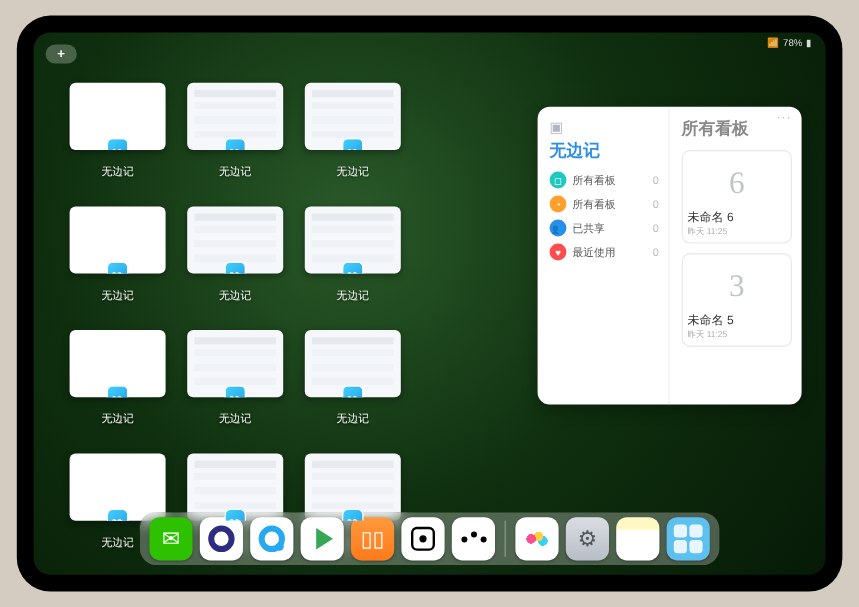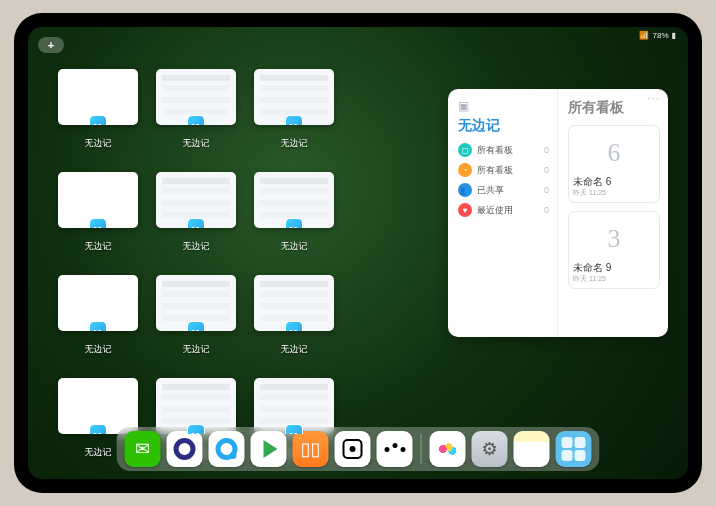--- a/index.html
+++ b/index.html
@@ -338,21 +338,21 @@
       <div class="panel-right">
         <div class="panel-title grey">所有看板</div>
         <div id="boards">
             <div class="board-card">
               <div class="board-thumb">6</div>
               <div class="board-meta">未命名 6</div>
               <div class="board-time">昨天 11:25</div>
             </div>
             <div class="board-card">
               <div class="board-thumb">3</div>
-              <div class="board-meta">未命名 9</div>
+              <div class="board-meta">未命名 5</div>
               <div class="board-time">昨天 11:25</div>
             </div>
           </div>
       </div>
     </div>
 
     <div class="dock">
       <div class="dock-icon di-wechat">
           <span>✉</span>
         </div>

